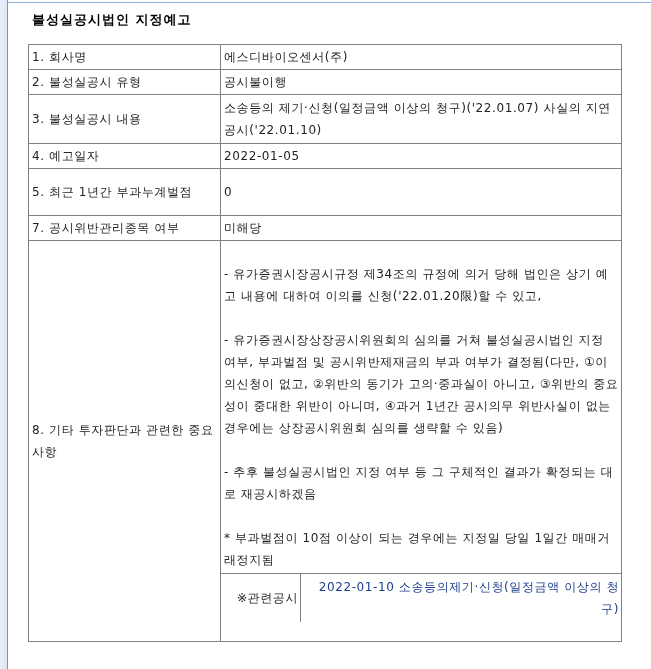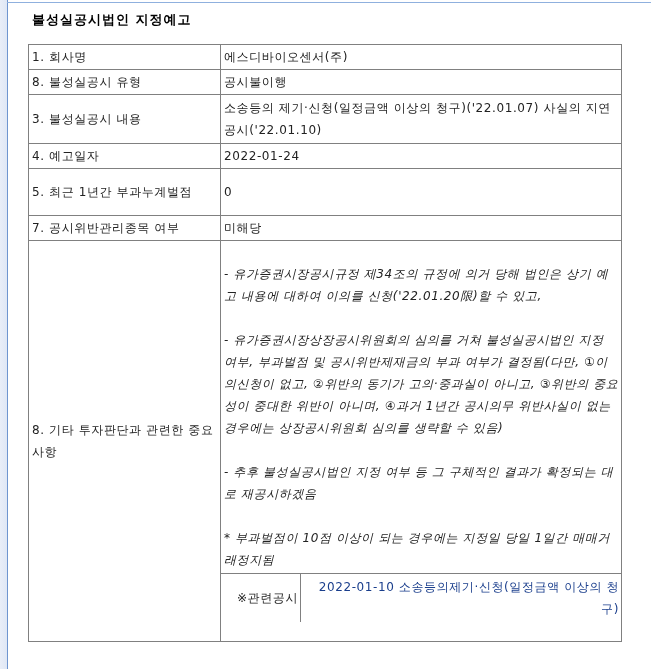--- a/index.html
+++ b/index.html
@@ -32,47 +32,47 @@
   }
   td.lbl { width:186px; }
   td.val { }
   .body-para { line-height:22px; }
   .blank { height:22px; }
   table.related { width:100%; border-collapse:collapse; table-layout:fixed; }
   table.related td { border:1px solid #808080; line-height:22px; }
   td.rel-lbl { width:74px; text-align:right; }
   td.rel-val { color:#1a3e8c;text-align:right; }
   .cell8 { padding:0 !important; }
-  .cell8-inner { padding:2px 2px 0 3px;font-style:italic; }
+  .cell8-inner { padding:2px 2px 0 3px; }
 </style>
 </head>
 <body>
 
 <div class="left-edge"></div>
 <div class="top-edge"></div>
 
 <div class="title">불성실공시법인 지정예고</div>
 
 <table class="disc">
   <tbody>
       <tr style="height:23px">
     <td class="lbl">1. 회사명</td>
     <td class="val">에스디바이오센서(주)</td>
   </tr>
   <tr style="height:24px">
-    <td class="lbl">8. 불성실공시 유형</td>
+    <td class="lbl">2. 불성실공시 유형</td>
     <td class="val">공시불이행</td>
   </tr>
   <tr style="height:46px">
     <td class="lbl">3. 불성실공시 내용</td>
     <td class="val" style="line-height:22px">소송등의 제기·신청(일정금액 이상의 청구)('22.01.07) 사실의 지연공시('22.01.10)</td>
   </tr>
   <tr style="height:24px">
     <td class="lbl">4. 예고일자</td>
-    <td class="val">2022-01-24</td>
+    <td class="val">2022-01-05</td>
   </tr>
   <tr style="height:47px">
     <td class="lbl" style="line-height:22px">5. 최근 1년간 부과누계벌점</td>
     <td class="val">0</td>
   </tr>
   <tr style="height:24px">
     <td class="lbl">7. 공시위반관리종목 여부</td>
     <td class="val">미해당</td>
   </tr>
   <tr style="height:401px">

